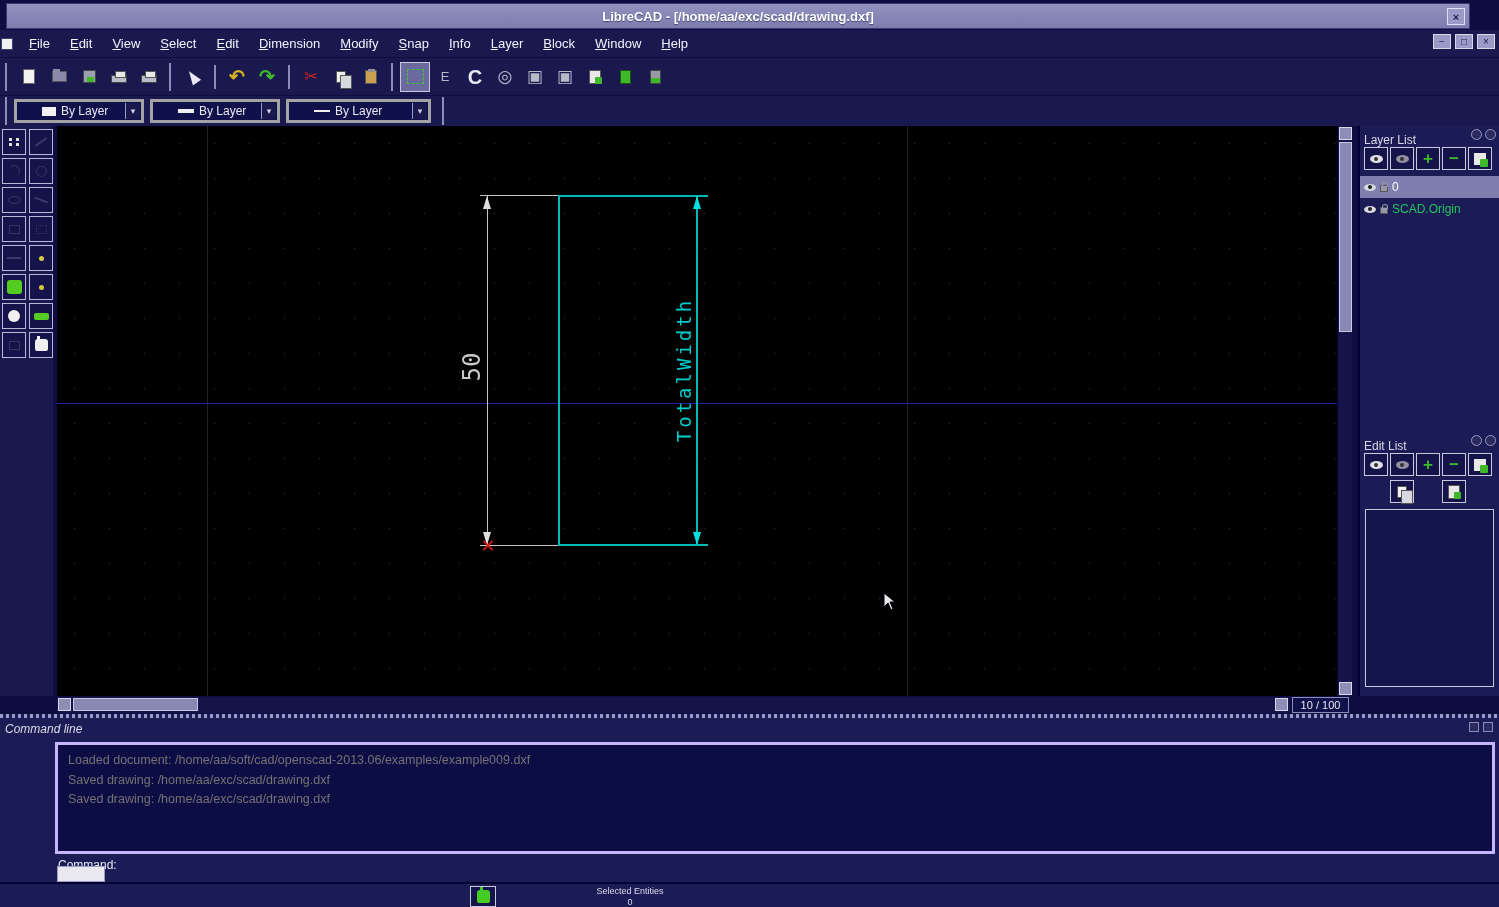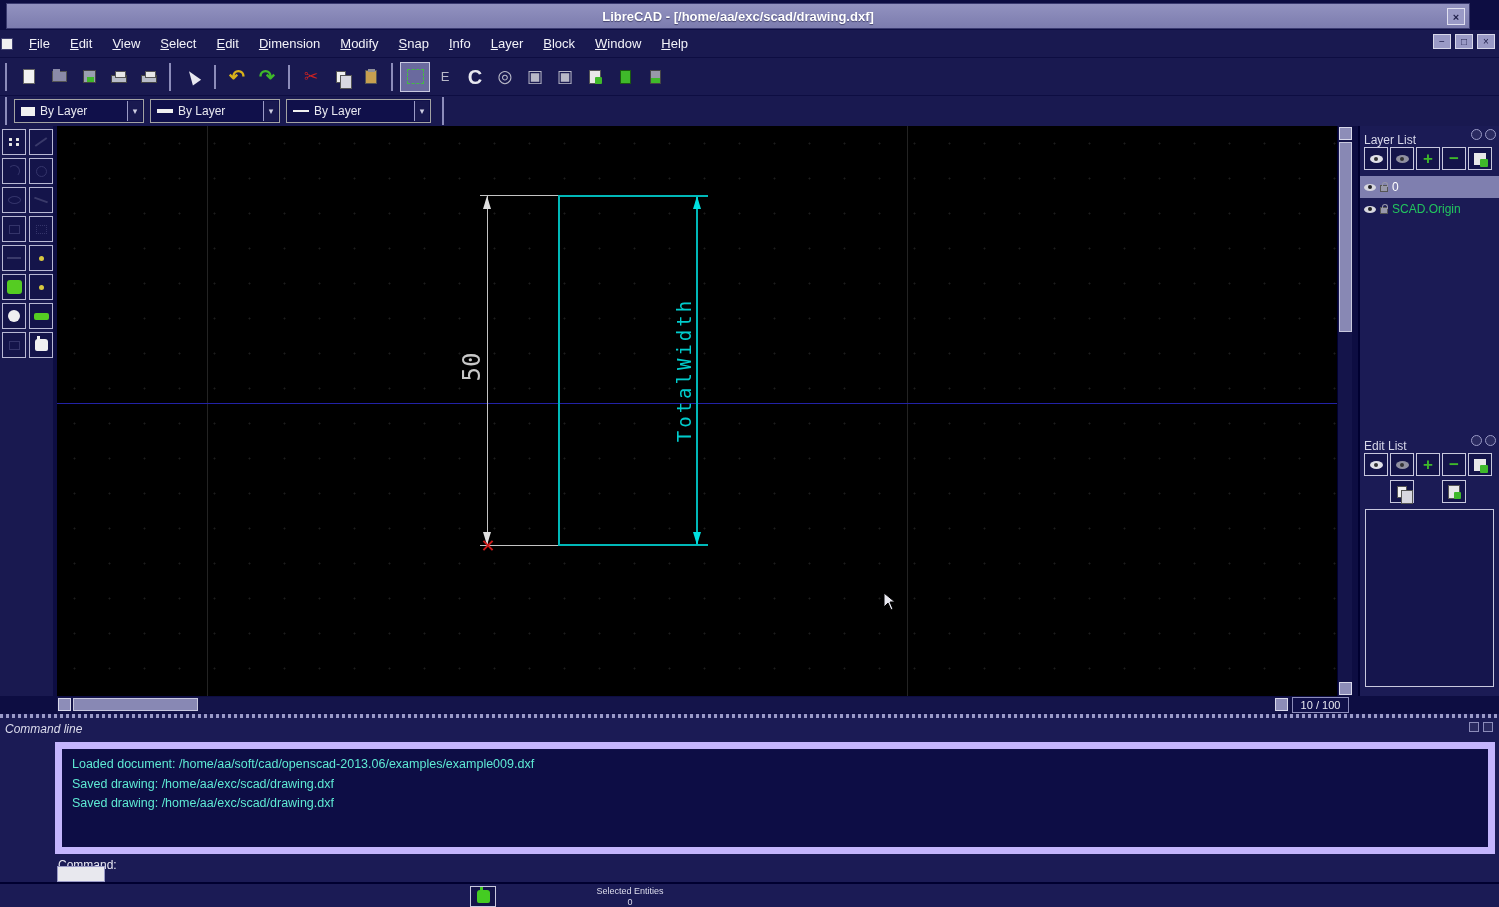--- a/index.html
+++ b/index.html
@@ -53,22 +53,22 @@
     border-bottom:14px solid #e8e8f0; transform:rotate(-35deg); }
   .icon-dashedrect { width:17px; height:15px; border:1px dashed #44bb44; }
   .icon-book { width:11px; height:14px; background:#3fb92a; border:1px solid #1a5a10; }
   .icon-pagecheck { width:12px; height:14px; background:#e8e8e8; border:1px solid #555; position:relative; }
   .icon-pagecheck::after { content:""; position:absolute; right:-2px; bottom:-1px; width:7px; height:7px; background:#3fb92a; border-radius:1px; }
   .icon-greybook { width:11px; height:14px; background:#9898a8; border:1px solid #444; position:relative; }
   .icon-greybook::after { content:""; position:absolute; left:0; bottom:0; width:100%; height:5px; background:#3fb92a; }
 
   .pen-toolbar { position:absolute; left:0; top:96px; width:1499px; height:30px; background:#191950;
     display:flex; align-items:center; }
-  .combo { width:130px; height:24px; background:#10104a; border:1px solid #a3a3a3; display:flex;
-    align-items:center; margin-right:6px; position:relative; }
+  .combo { width:130px; height:24px; background:#10104a; border:3px solid #a3a3a3; display:flex;
+    align-items:center; margin-right:6px; position:relative;padding-left:19px; }
   .combo .swatch { margin:0 5px 0 6px; }
   .sw-rect { width:14px; height:9px; background:#f0f0f0; }
   .sw-thick { width:16px; height:4px; background:#f0f0f0; }
   .sw-thin { width:16px; height:2px; background:#f0f0f0; }
   .combo-label { font-size:12px; color:#e8e8f0; }
   .combo-arrow { position:absolute; right:1px; top:1px; bottom:1px; width:15px; background:#191950;
     border-left:1px solid #9a9ac6; color:#cfcfe2; font-size:9px; display:flex; align-items:center; justify-content:center; }
 
   
   .left-dock { position:absolute; left:0; top:126px; width:53px; height:570px; background:#191950; }
@@ -141,21 +141,21 @@
   .block-listbox { margin:4px 5px 0 5px; height:178px; background:#15154d; border:1px solid #c8c8de; }
 
   
   .dock-sep { position:absolute; left:0; top:714px; width:1499px; height:4px;
     background:repeating-linear-gradient(90deg, #9a9ac8 0 3px, #1b1b55 3px 6px); }
   .cmd-dock { position:absolute; left:0; top:718px; width:1499px; height:164px; background:#1b1b55; }
   .cmd-title { position:absolute; left:5px; top:4px; font-size:12px; color:#dcdcec;font-style:italic; }
   .cmd-hicons { position:absolute; right:6px; top:4px; display:flex; gap:4px; }
   .cmd-hicon { width:10px; height:10px; background:#2a2a60; border:1px solid #8c8cba; }
   .cmd-history { position:absolute; left:55px; top:24px; width:1440px; height:112px; background:#0d0d45;
-    border:7px solid #c4b5fd; padding:6px 10px; font-size:12.5px; color:#5eead4; line-height:19.5px; }
+    border:3px solid #c4b5fd; padding:6px 10px; font-size:12.5px; color:#737373; line-height:19.5px; }
   .cmd-prompt { position:absolute; left:58px; top:140px; font-size:12px; color:#eaeaf4; }
   .cmd-input { position:absolute; left:57px; top:148px; width:48px; height:16px; background:#e8e8ee; border:1px solid #9a9ac6; }
 
   
   .statusbar { position:absolute; left:0; top:882px; width:1499px; height:25px; background:#1b1b55; border-top:2px solid #000030; }
   .coord { position:absolute; top:2px; font-size:9px; line-height:11px; color:#dcdcec; white-space:pre; }
   .hand-btn { position:absolute; left:470px; top:2px; width:26px; height:21px; background:#14144a; border:1px solid #c8c8de;
     display:flex; align-items:center; justify-content:center; }
   .green-hand { width:13px; height:13px; background:#44cc22; border-radius:3px 3px 2px 2px; position:relative; }
   .green-hand::before { content:""; position:absolute; top:-3px; left:3px; width:3px; height:4px; background:#44cc22; }

